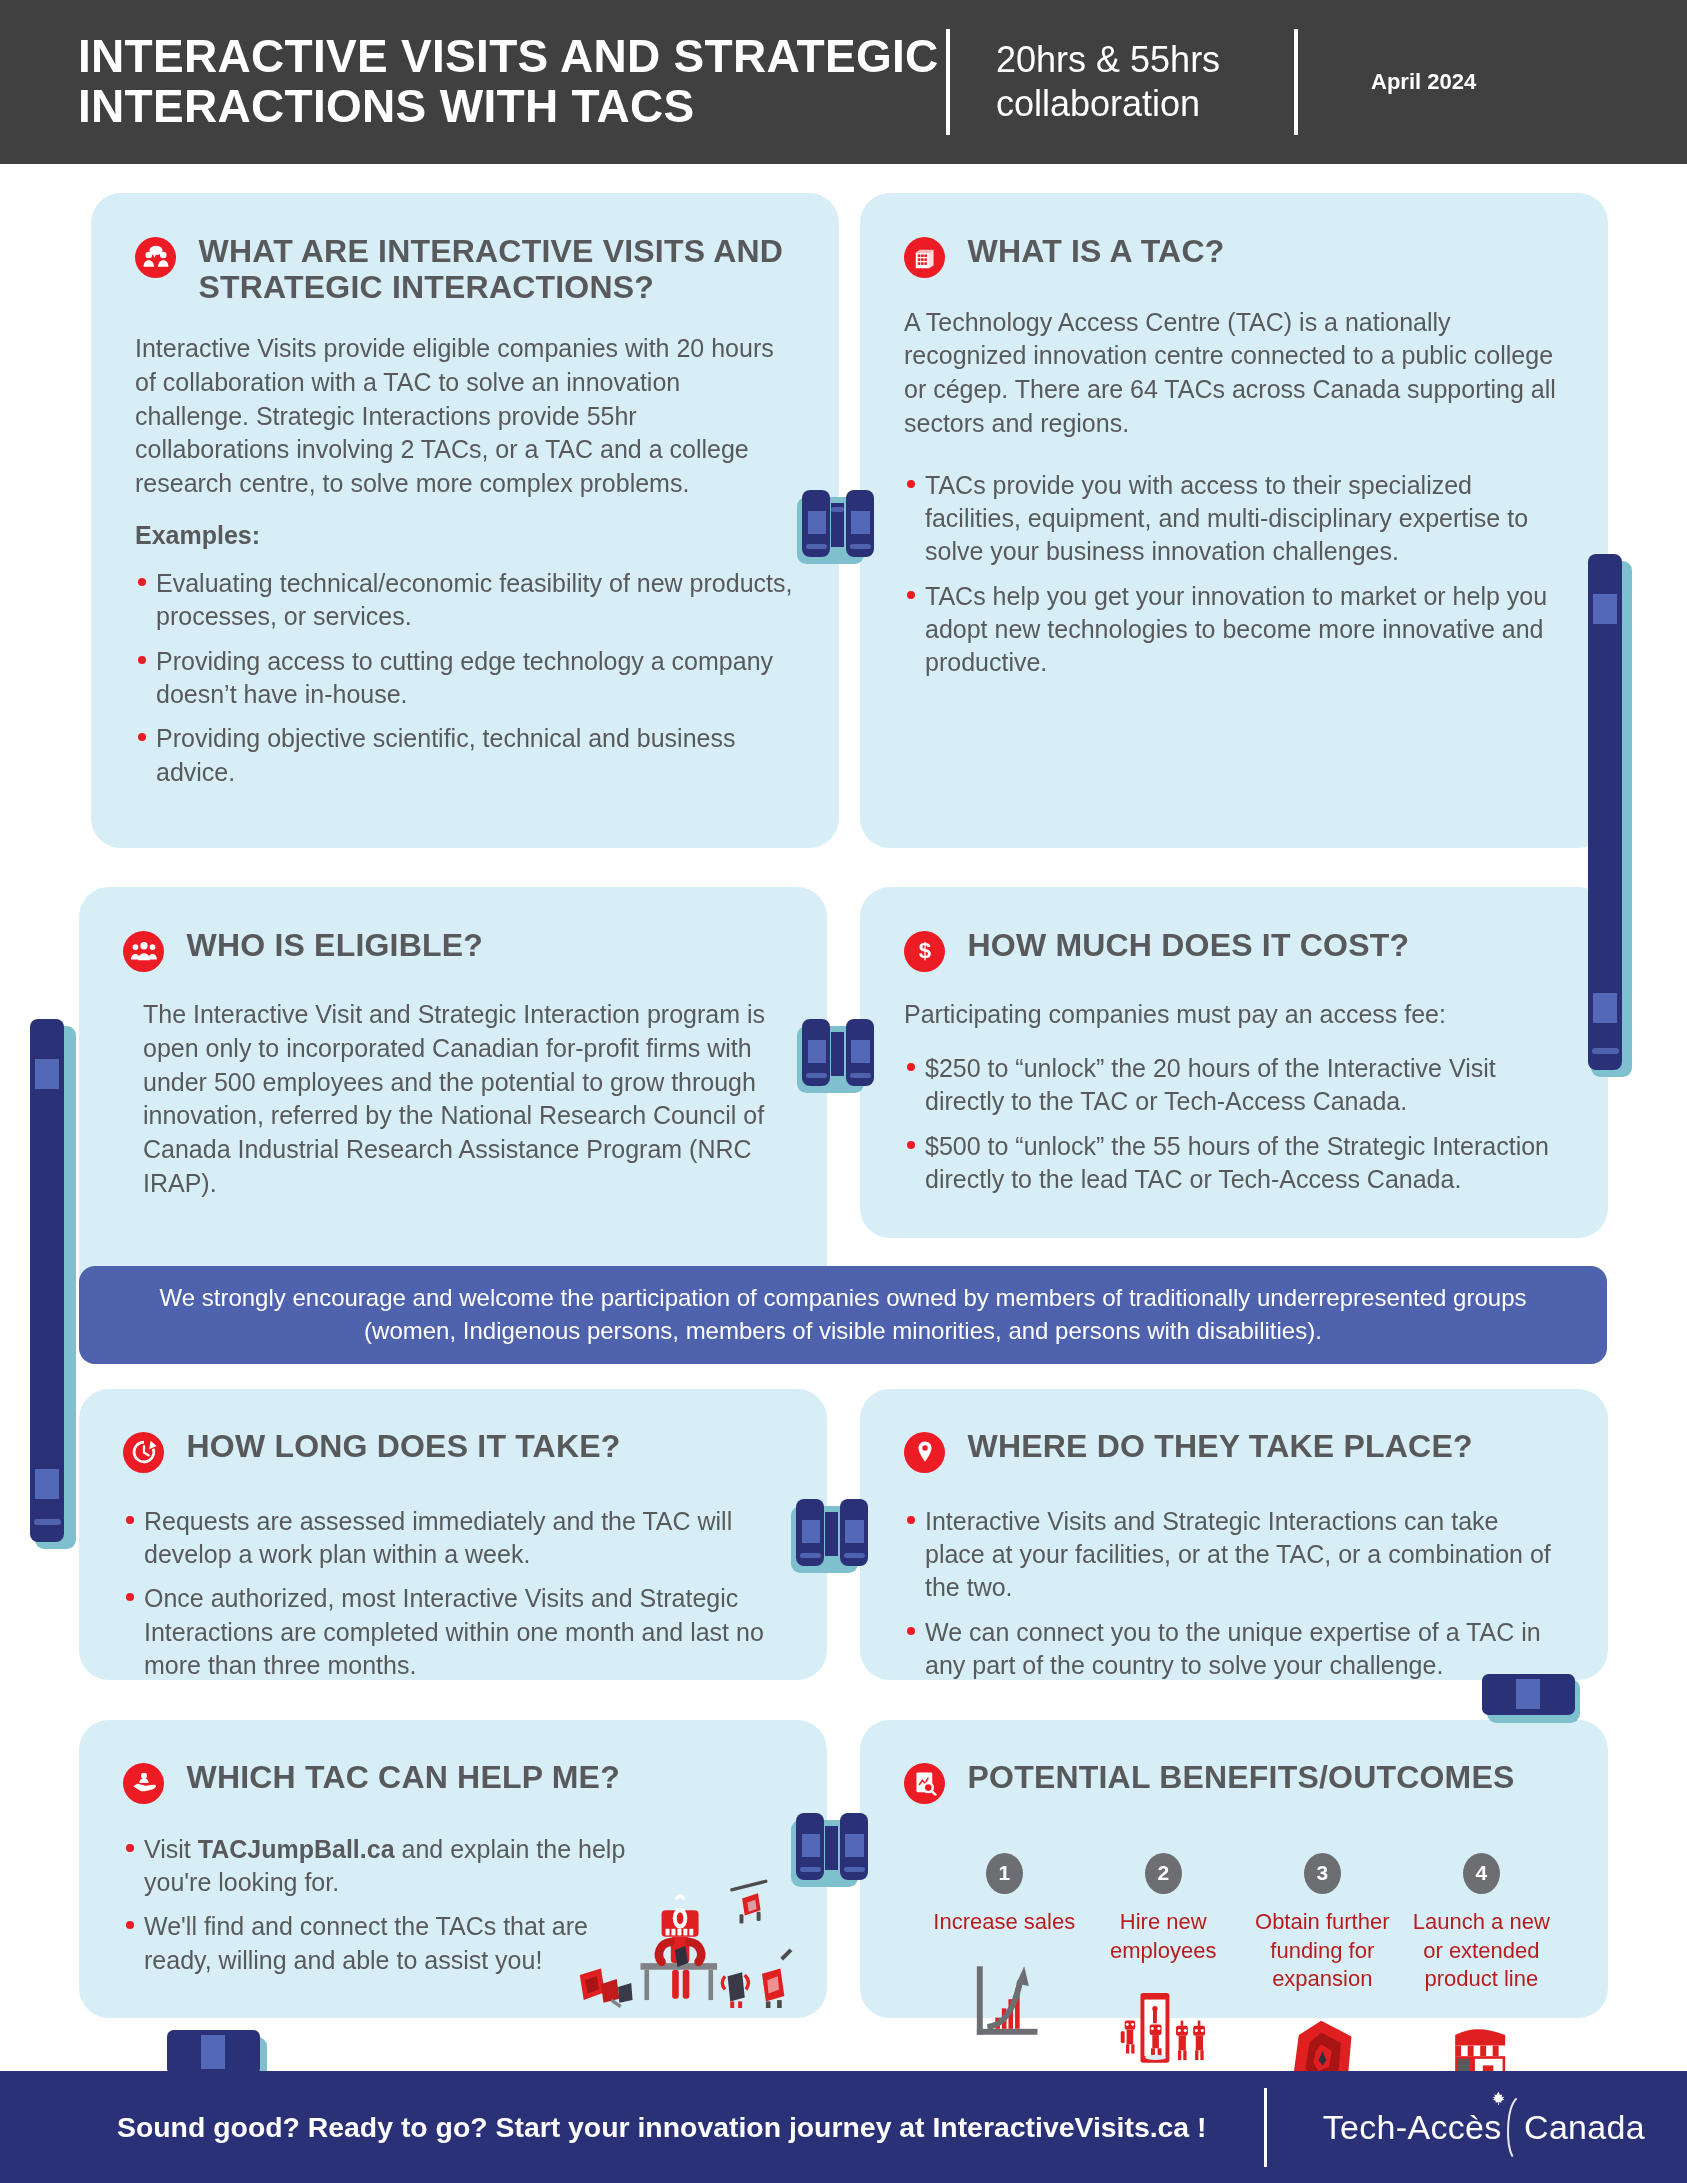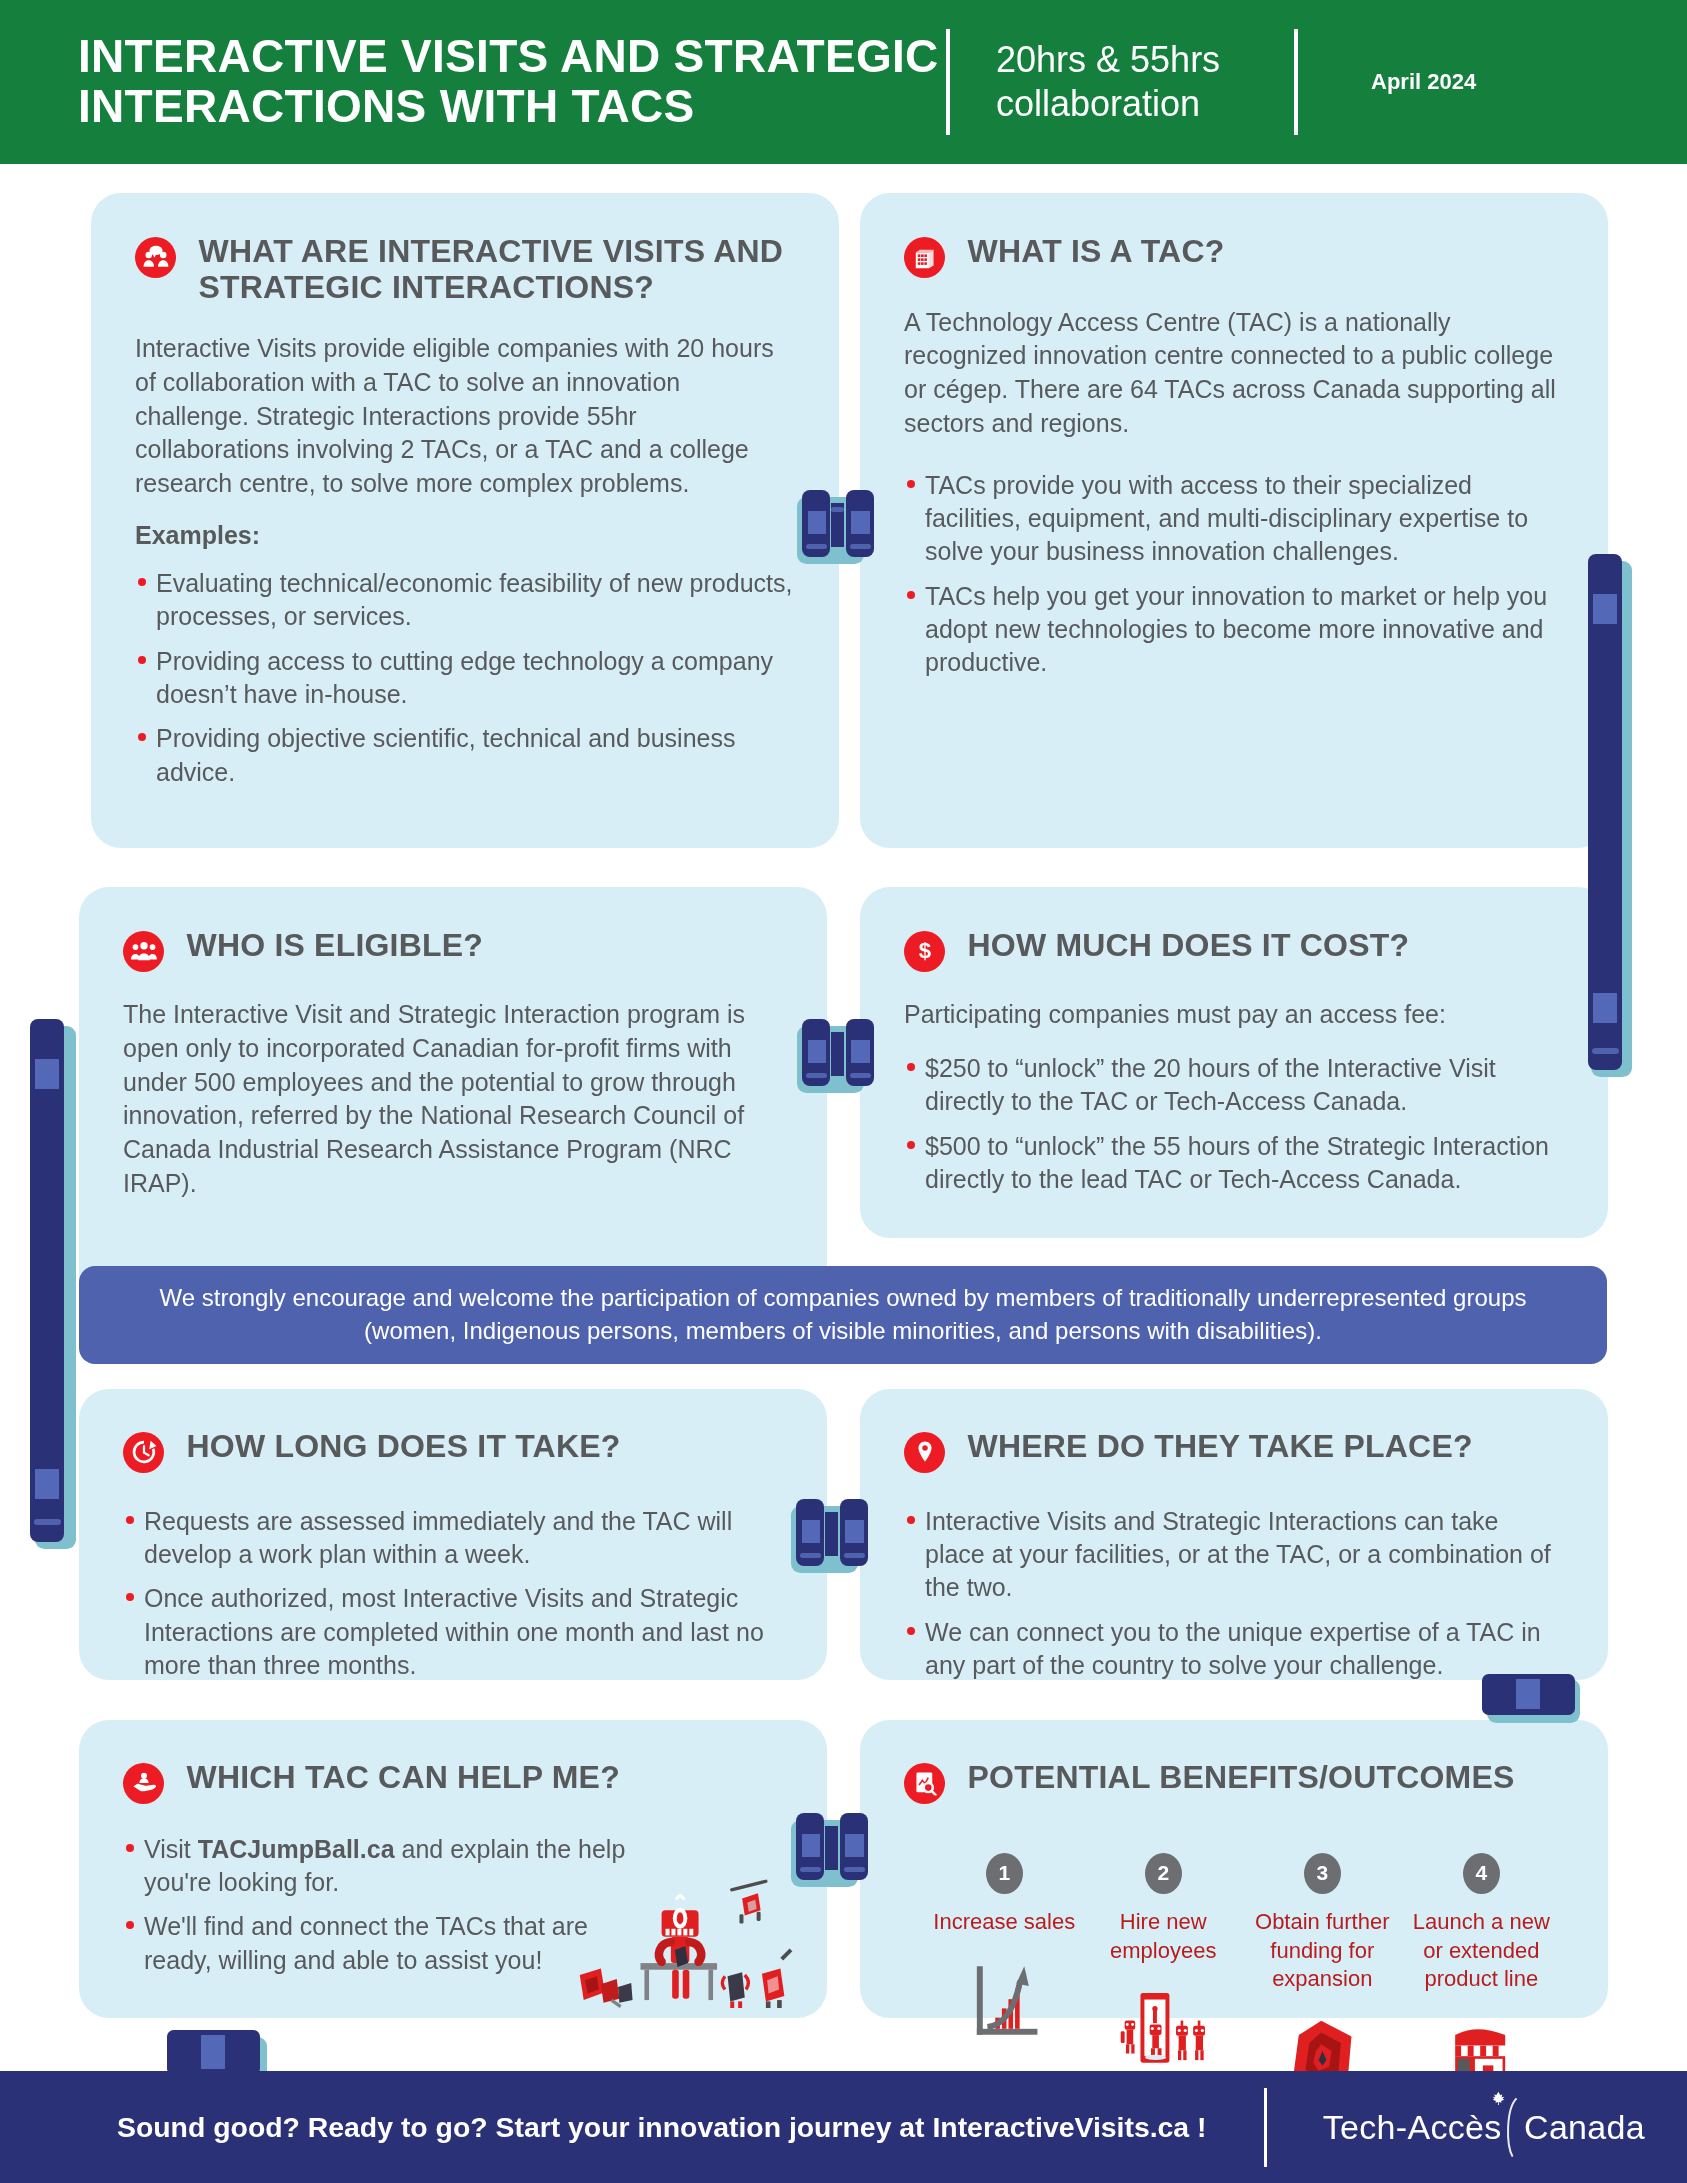--- a/index.html
+++ b/index.html
@@ -7,21 +7,21 @@
     width: 1687px; height: 2183px;
     background: #ffffff;
     font-family: "Liberation Sans", sans-serif;
     overflow: hidden;
   }
   .page { position: relative; width: 1687px; height: 2183px; background:#fff; }
 
   
   .header {
     position:absolute; left:0; top:0; width:1687px; height:164px;
-    background:#15803d;
+    background:#404040;
     display:flex; align-items:center;
   }
   .hdr-title {
     color:#ffffff; font-weight:bold; font-size:46px; line-height:1.08;
     letter-spacing:0.3px; padding-left:78px; width:946px;
     text-transform:uppercase;
   }
   .hdr-rule { width:4px; height:106px; background:#ffffff; flex:0 0 auto; }
   .hdr-sub {
     color:#ffffff; font-size:36px; line-height:1.22; font-weight:400;
@@ -180,21 +180,21 @@
           <circle cx="7" cy="10" r="4.4" fill="#fff"></circle>
             <path d="M0 29c0-5.2 3.1-8.6 7-8.6s7 3.4 7 8.6z" fill="#fff"></path>
           <circle cx="33" cy="10" r="4.4" fill="#fff"></circle>
             <path d="M26 29c0-5.2 3.1-8.6 7-8.6s7 3.4 7 8.6z" fill="#fff"></path>
           <circle cx="20" cy="8" r="5.6" fill="#fff"></circle>
             <path d="M11 30c0-6.3 4-10.5 9-10.5s9 4.2 9 10.5z" fill="#fff"></path>
         </svg>
       </div>
       <div class="card-title">WHO IS ELIGIBLE?</div>
     </div>
-    <div class="body-text" style="margin-top:26.5px;">The Interactive Visit and Strategic Interaction program is open only to incorporated Canadian for-profit firms with under 500 employees and the potential to grow through innovation, referred by the National Research Council of Canada Industrial Research Assistance Program (NRC IRAP).</div>
+    <div class="body-text" style="margin-top:26.5px;margin-left:20px;">The Interactive Visit and Strategic Interaction program is open only to incorporated Canadian for-profit firms with under 500 employees and the potential to grow through innovation, referred by the National Research Council of Canada Industrial Research Assistance Program (NRC IRAP).</div>
   </div>
 
   <div class="card" style="left:860px; top:887px; width:748px; height:351px; padding:41px 44px 0 44px;">
     <div class="card-head">
       <div class="badge">
         <svg width="17" height="26.5" viewBox="0 0 26 40">
           <text x="13" y="31" font-family="Liberation Sans, sans-serif" font-size="34" font-weight="bold" fill="#fff" text-anchor="middle">$</text>
         </svg>
       </div>
       <div class="card-title">HOW MUCH DOES IT COST?</div>

